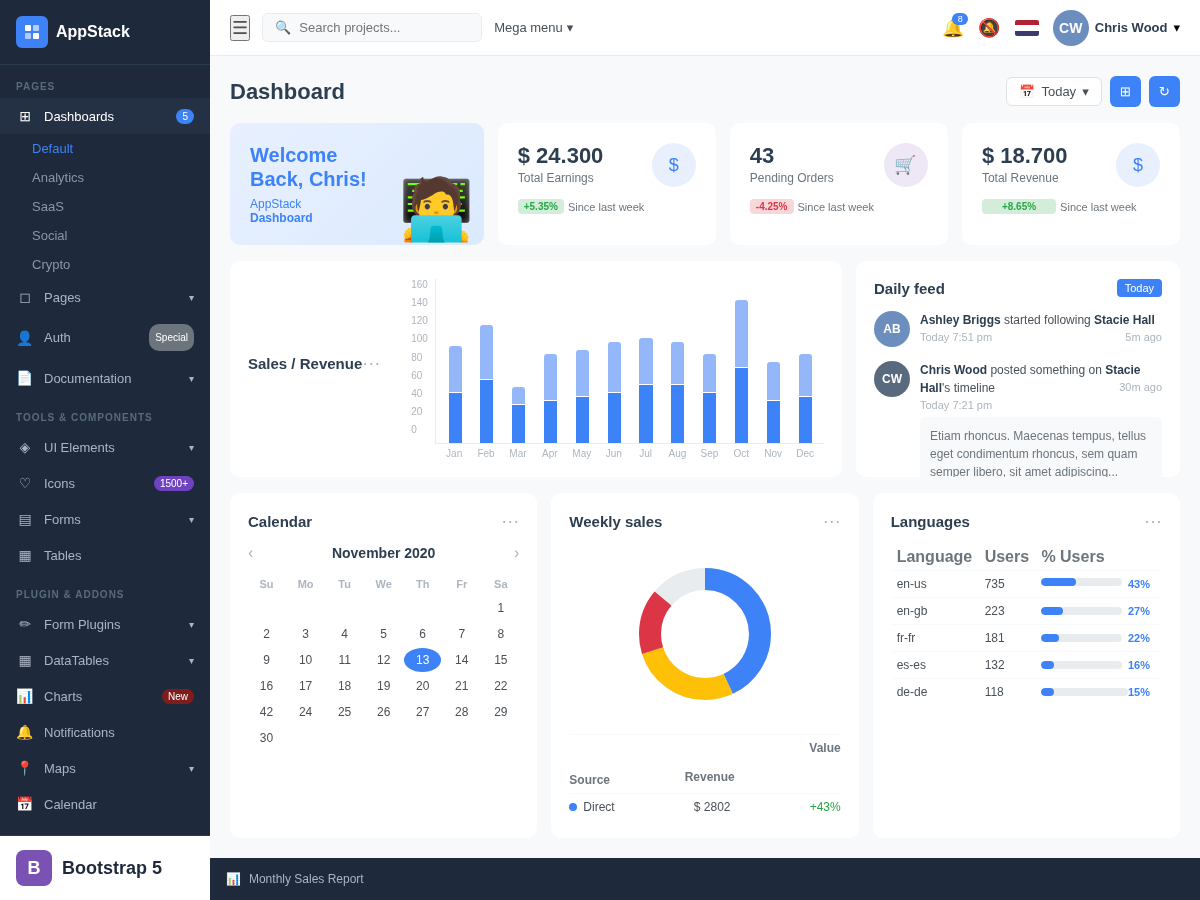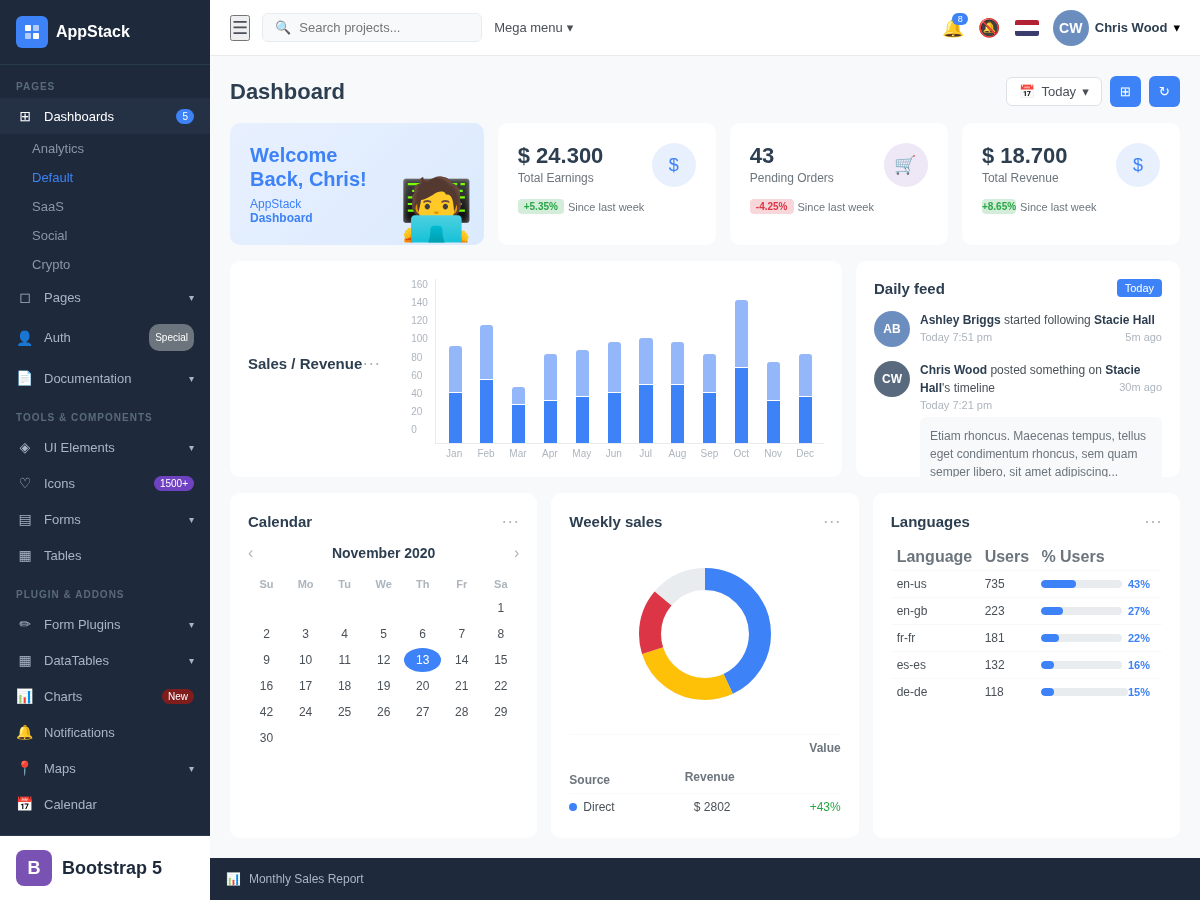--- a/index.html
+++ b/index.html
@@ -65,21 +65,21 @@
     .stat-card { background: #fff; border-radius: 10px; padding: 20px; flex: 1; display: flex; flex-direction: column; gap: 4px; }
     .stat-card-inner { display: flex; justify-content: space-between; align-items: flex-start; }
     .stat-value { font-size: 22px; font-weight: 700; color: #2c3e50; }
     .stat-label { font-size: 12px; color: #6c757d; margin-top: 2px; }
     .stat-change { font-size: 11px; margin-top: 8px; display: flex; align-items: center; gap: 4px; }
     .stat-icon { width: 44px; height: 44px; border-radius: 50%; display: flex; align-items: center; justify-content: center; font-size: 18px; }
     .stat-icon.blue { background: #e8f0fe; color: #3d82f6; }
     .stat-icon.indigo { background: #ede7f6; color: #7c4dff; }
     .badge-up { background: #d4edda; color: #28a745; padding: 2px 6px; border-radius: 4px; font-size: 10px; font-weight: 600; }
     .badge-down { background: #f8d7da; color: #dc3545; padding: 2px 6px; border-radius: 4px; font-size: 10px; font-weight: 600; }
-    .badge-up2 { background: #d4edda; color: #28a745; padding: 2px 0; border-radius: 4px; font-size: 10px; font-weight: 600; }
+    .badge-up2 { background: #d4edda; color: #28a745; padding: 2px 20px; border-radius: 4px; font-size: 10px; font-weight: 600; }
     .since-text { color: #6c757d; font-size: 11px; }
 
     
     .middle-row { display: flex; gap: 14px; flex: 1; min-height: 0; }
     .chart-card { background: #fff; border-radius: 10px; padding: 18px; flex: 2; display: flex; flex-direction: row; gap: 31px; }
     .card-header { display: flex; justify-content: space-between; align-items: center; margin-bottom: 12px; }
     .card-title { font-size: 15px; font-weight: 700; color: #2c3e50; }
     .card-menu { color: #adb5bd; cursor: pointer; font-size: 18px; }
     .daily-feed-card { background: #fff; border-radius: 10px; padding: 18px; flex: 1; display: flex; flex-direction: column; overflow: hidden; }
     .daily-feed-header { display: flex; justify-content: space-between; align-items: center; margin-bottom: 14px; }
@@ -142,22 +142,22 @@
   </div>
 
   <div class="sidebar-section-label">Pages</div>
 
   <div class="sidebar-item active">
     <span class="icon">⊞</span>
     <span>Dashboards</span>
     <span class="badge">5</span>
   </div>
   <div class="sub-items">
+    <div class="sub-item active">Default</div>
     <div class="sub-item">Analytics</div>
-    <div class="sub-item active">Default</div>
     <div class="sub-item">SaaS</div>
     <div class="sub-item">Social</div>
     <div class="sub-item">Crypto</div>
   </div>
 
   <div class="sidebar-item">
     <span class="icon">◻</span>
     <span>Pages</span>
     <span class="arrow">▾</span>
   </div>
@@ -580,21 +580,21 @@
               <th>Language</th>
               <th>Users</th>
               <th>% Users</th>
             </tr>
           </thead>
           <tbody id="lang-tbody">
               <tr>
       <td>en-us</td>
       <td>735</td>
       <td>
-        <div style="display:flex;align-items:center;gap:6px;">
+        <div style="display:flex;gap:6px;">
           <div class="lang-bar-wrap" style="flex:1;">
             <div class="lang-bar" style="width:43%;"></div>
           </div>
           <span style="font-size:11px;color:#3d82f6;font-weight:600;min-width:28px;">43%</span>
         </div>
       </td>
     </tr>
               <tr>
       <td>en-gb</td>
       <td>223</td>

